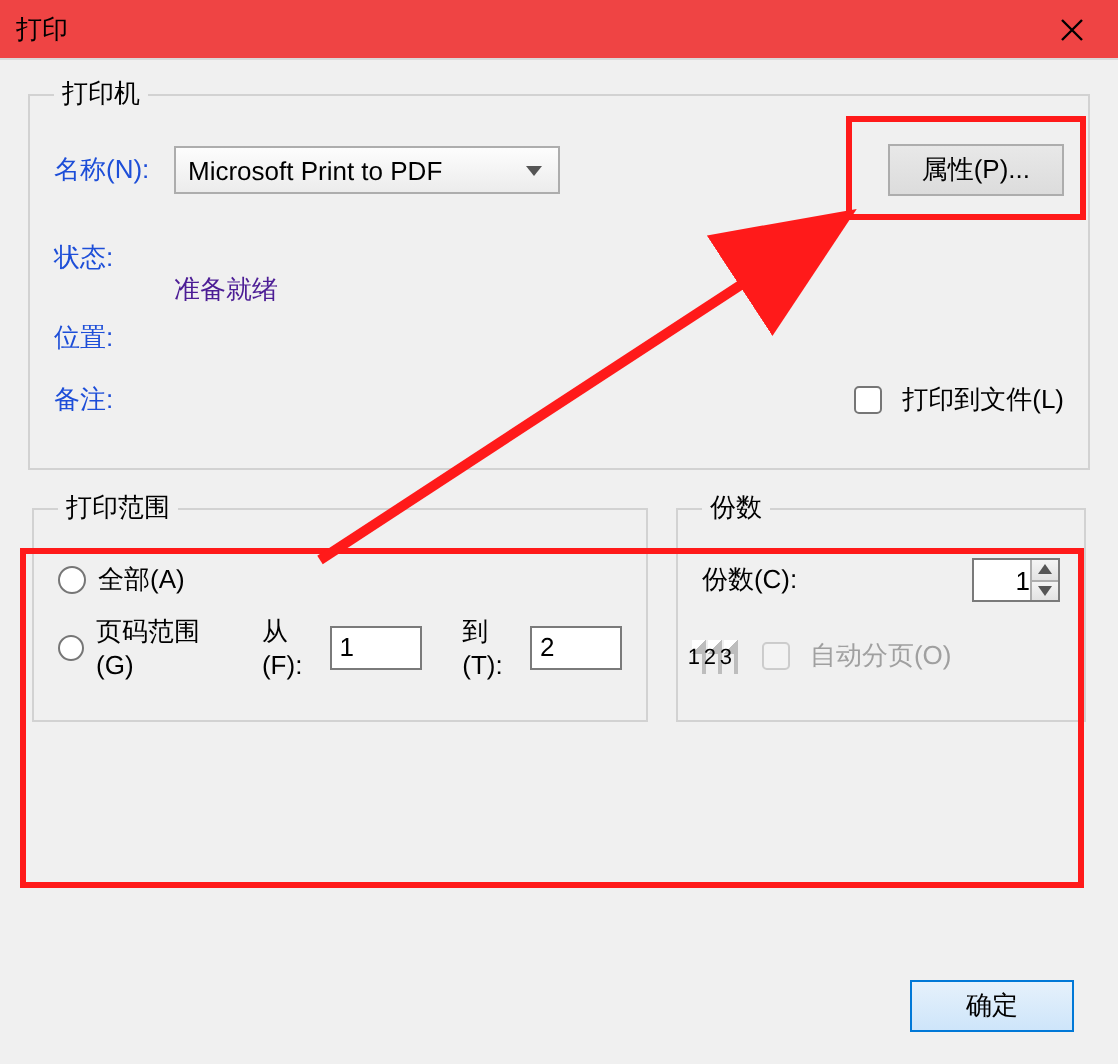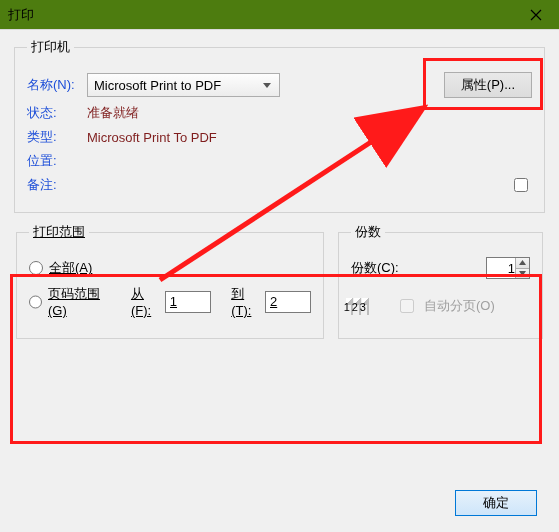--- a/index.html
+++ b/index.html
@@ -1,48 +1,48 @@
 <!DOCTYPE html>
 <html><head>
 <meta charset="utf-8">
 <style>
   * { box-sizing: border-box; font-family: "Microsoft YaHei", "SimSun", sans-serif; font-size: 13px; }
   html, body { margin:0; padding:0; }
   body { width:559px; height:532px; background:#fff; position:relative; overflow:hidden; }
 
-  .titlebar { height:30px; background:#4d7c0f; border-bottom:1px solid #d9d9d9; display:flex; align-items:center; justify-content:space-between; padding:0 0 0 8px; }
+  .titlebar { height:30px; background:#ef4444; border-bottom:1px solid #d9d9d9; display:flex; align-items:center; justify-content:space-between; padding:0 0 0 8px; }
   .titlebar .title { color:#000; }
   .closebtn { width:46px; height:30px; display:flex; align-items:center; justify-content:center; color:#000; }
   .closebtn svg { width:12px; height:12px; }
 
   .client { position:absolute; left:0; right:0; top:30px; bottom:0; background:#f0f0f0; padding:8px 14px 32px 14px; }
 
   fieldset.group { border:1px solid #d2d2d2; margin:0 0 10px 0; padding:10px 12px 12px 12px; position:relative; }
   fieldset.group > legend { padding:0 4px; color:#000; }
 
   .row { display:flex; align-items:center; margin:6px 0; }
   .lbl { width:60px; color:#1d4ed8; }
-  .val { color:#7f1d1d; }
+  .val { color:#4c1d95;margin-top:32px; }
 
   .sel { flex:1; height:24px; border:1px solid #adadad; background:linear-gradient(#fdfdfd,#ececec); padding:0 22px 0 6px; display:flex; align-items:center; position:relative; max-width:280px; }
   .sel::after { content:""; position:absolute; right:8px; top:50%; margin-top:-2px; border-left:4px solid transparent; border-right:4px solid transparent; border-top:5px solid #555; }
 
   .btn { height:26px; border:1px solid #adadad; background:linear-gradient(#e8e8e8,#dcdcdc); padding:0 16px; display:inline-flex; align-items:center; justify-content:center; color:#000; }
   .btn.primary { border:1px solid #0078d7; background:linear-gradient(#e6f1fb,#cee5fa); }
 
   .hl-red { border:3px solid #ff1a1a; position:absolute; pointer-events:none; }
   .hl1 { left:423px; top:58px; width:120px; height:52px; }
   .hl2 { left:10px; top:274px; width:532px; height:170px; }
 
   .arrow { position:absolute; left:150px; top:100px; pointer-events:none; }
 
   .section-wrap { display:flex; gap:10px; }
   fieldset.half { border:1px solid #d2d2d2; padding:10px 12px 12px 12px; }
   fieldset.half > legend { padding:0 4px; }
-  .left-half { flex: 0 0 58%; text-decoration: underline; }
+  .left-half { flex: 0 0 58%; }
   .right-half { flex: 1; }
 
   label.radio { display:flex; align-items:center; margin:8px 0; gap:6px; }
   input[type=radio] { width:14px; height:14px; margin:0; }
   input[type=checkbox] { width:14px; height:14px; margin:0 4px 0 0; }
 
   .txt { width:46px; height:22px; border:1px solid #7a7a7a; background:#fff; padding:0 4px; }
   .spin { width:44px; height:22px; border:1px solid #7a7a7a; background:#fff; padding:0 14px 0 4px; position:relative; display:inline-flex; align-items:center; justify-content:flex-end; }
   .spin .sbtns { position:absolute; right:0; top:0; bottom:0; width:14px; display:flex; flex-direction:column; }
   .spin .sb { flex:1; border-left:1px solid #adadad; background:linear-gradient(#f4f4f4,#e2e2e2); display:flex; align-items:center; justify-content:center; }
@@ -51,21 +51,21 @@
 
   .collate-ico { display:inline-flex; gap:2px; margin-right:8px; vertical-align:middle; }
   .page { width:20px; height:24px; border:1px solid #bdbdbd; background:#fff; position:relative; }
   .page::before { content:""; position:absolute; right:-1px; top:-1px; width:7px; height:7px; background:linear-gradient(135deg,#fff 49%, #bdbdbd 50%); }
   .page .n { position:absolute; right:2px; bottom:1px; font-size:11px; }
   .page.back { position:absolute; left:-4px; top:-4px; z-index:-1; }
 
   .pgwrap { position:relative; display:inline-block; margin-right:4px; }
 
   .footer { position:absolute; right:22px; bottom:16px; display:flex; gap:12px;align-items:center; }
-  .disabled { color:#a0a0a0;margin-left:19px; }
+  .disabled { color:#a0a0a0; }
   .inline { display:inline-flex; align-items:center; gap:6px; }
 </style>
 </head>
 <body>
 
 <div class="titlebar">
   <span class="title">打印</span>
   <div class="closebtn">
     <svg viewBox="0 0 12 12">
         <path d="M1 1 L11 11 M11 1 L1 11" stroke="#000" stroke-width="1.2" fill="none"></path>
@@ -87,32 +87,29 @@
       <div class="btn" style="min-width:88px">
         <span>属性(P)...</span>
       </div>
     </div>
 
     <div class="row">
       <span class="lbl">状态:</span>
       <span class="val">准备就绪</span>
     </div>
     <div class="row">
-      <span class="lbl">类型:</span>
-      <span class="val">Microsoft Print To PDF</span>
-    </div>
-    <div class="row">
       <span class="lbl">位置:</span>
     </div>
     <div class="row">
       <span class="lbl">备注:</span>
       <span class="val"></span>
       <div style="flex:1"></div>
       <label class="inline">
         <input type="checkbox" style="">
+        <span>打印到文件(L)</span>
       </label>
     </div>
   </fieldset>
 
   <div class="section-wrap">
     <fieldset class="half left-half">
       <legend>打印范围</legend>
 
       <label class="radio">
         <input type="radio" name="pr" style="">

